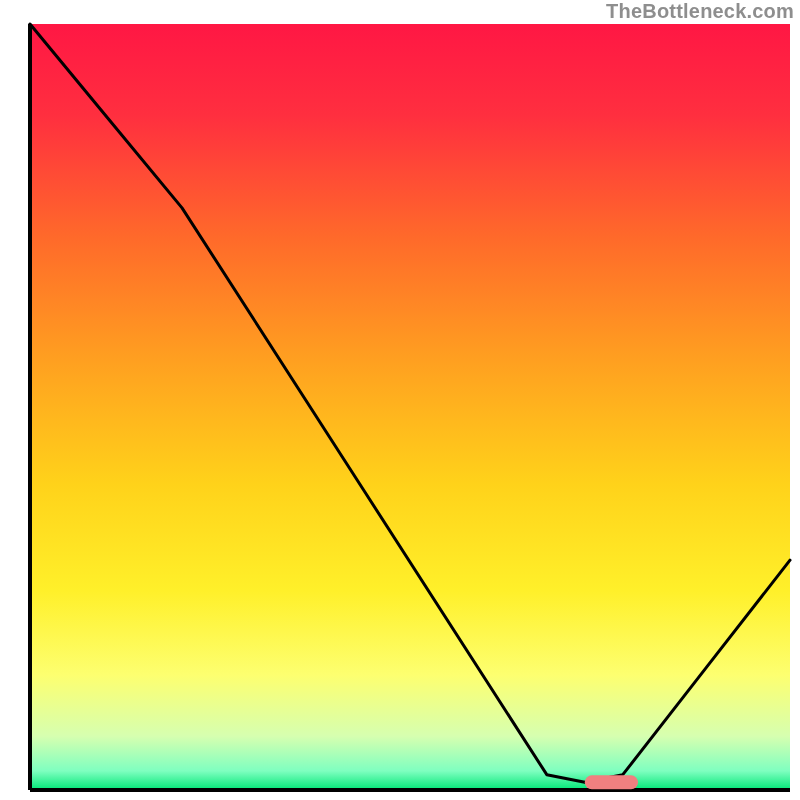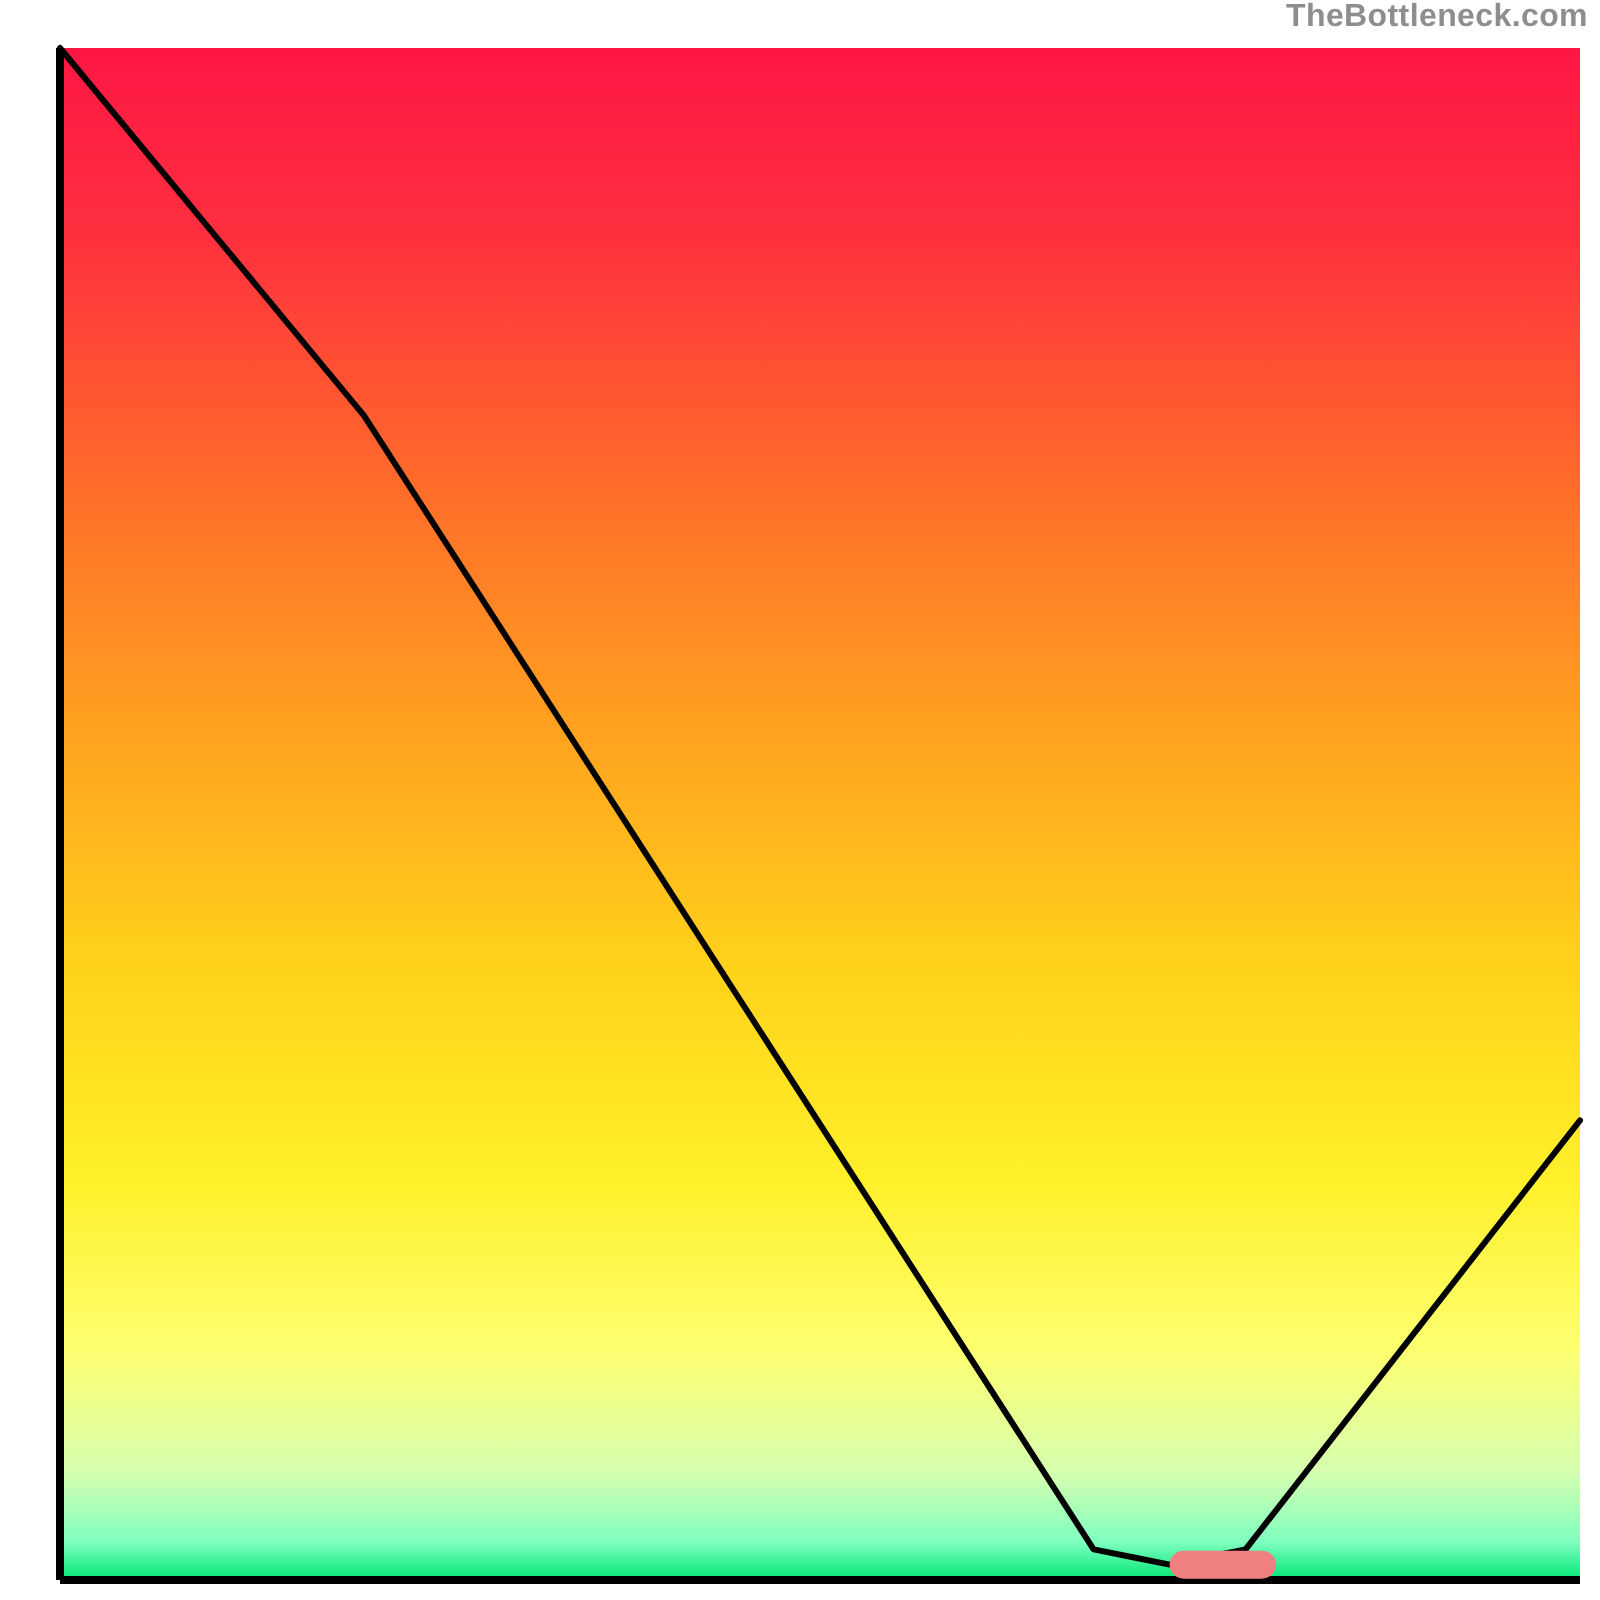--- a/index.html
+++ b/index.html
@@ -16,21 +16,21 @@
     height: 800px;
   }
   svg {
     display: block;
   }
   .watermark {
     position: absolute;
     top: 0;
     right: 6px;
     font-family: Arial, Helvetica, sans-serif;
-    font-size: 16px;
+    font-size: 20px;
     font-weight: bold;
     color: #8e8e8e;
     letter-spacing: 0.2px;
     user-select: none;
   }
 </style>
 </head>
 <body>
 
 <div class="chart-wrap">

